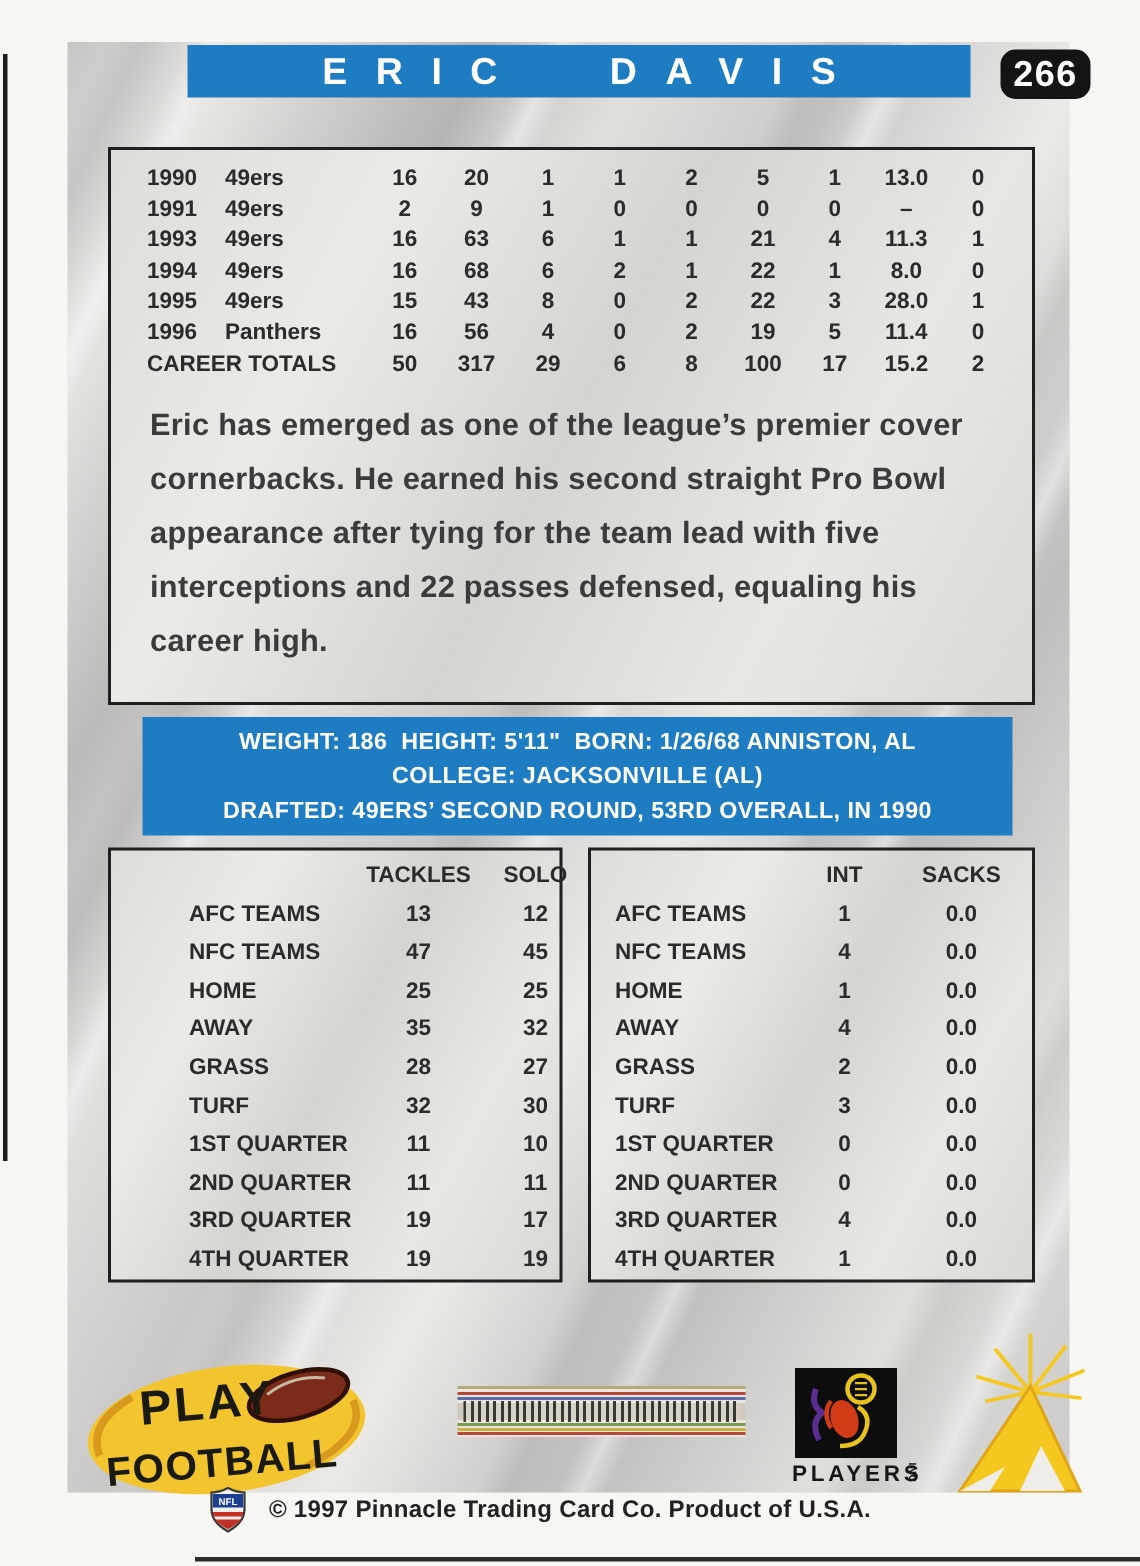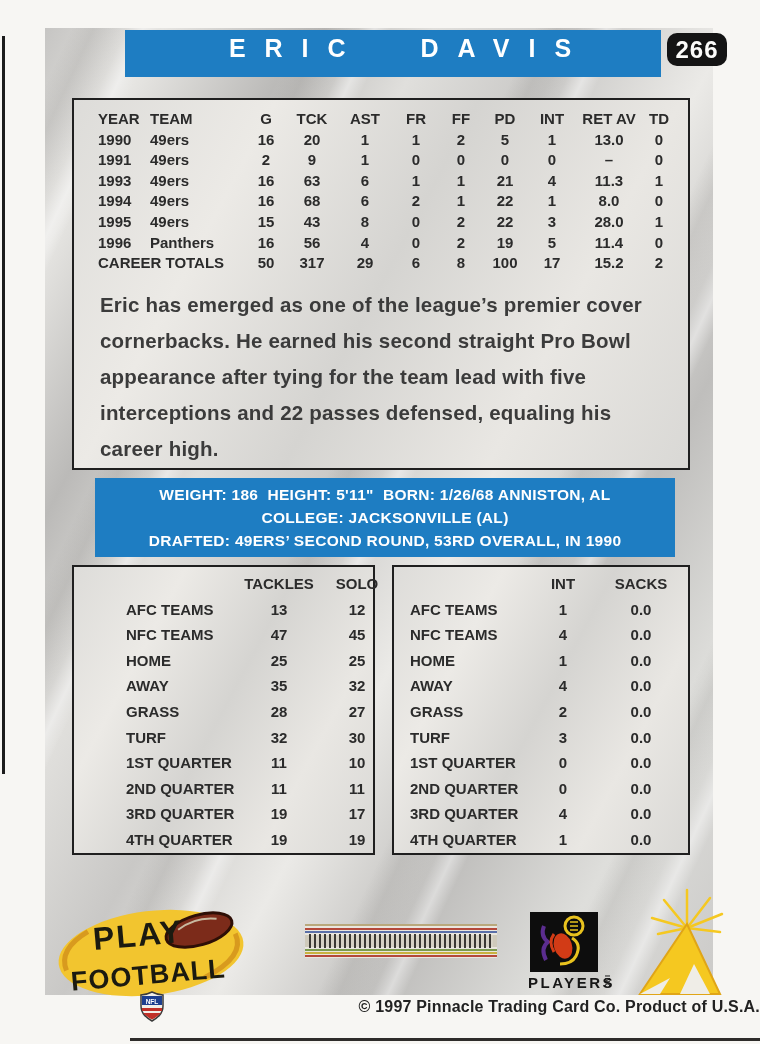--- a/index.html
+++ b/index.html
@@ -22,24 +22,24 @@
   .card::before{
     content:"";position:absolute;inset:0;z-index:0;pointer-events:none;
     background:repeating-linear-gradient(295deg,
       rgba(255,255,255,0) 0 70px, rgba(255,255,255,.45) 85px, rgba(255,255,255,0) 100px,
       rgba(110,108,105,.14) 130px, rgba(255,255,255,0) 150px 210px);
   }
   .card > *{position:absolute;z-index:1;}
 
   
   .name-banner{
-    left:80px;top:2px;width:522px;height:47px;
+    left:80px;top:2px;width:522px;height:35px;
     color:#fff;font-weight:bold;font-size:25px;line-height:36px;
     text-align:center;letter-spacing:19px;word-spacing:30px;
-    text-indent:19px;white-space:nowrap;padding-left:14px;
+    text-indent:19px;white-space:nowrap;
   }
   .number-box{
     left:622px;top:5px;width:60px;height:33px;background:#141414;
     color:#fcfcfa;font-weight:bold;font-size:24px;line-height:33px;text-align:center;letter-spacing:1px;border-radius:10px;
   }
 
   
   .panel{
     border:2px solid #1f1f1f;box-sizing:border-box;
     background:linear-gradient(118deg,#dddcd9 0%,#eceae6 25%,#d5d4d1 50%,#e9e7e3 75%,#d9d8d5 100%);
@@ -106,51 +106,38 @@
     font-size:15px;font-weight:bold;color:#171717;letter-spacing:2.5px;text-align:center;
   }
   .players-inc{
     position:absolute;left:76px;top:63px;
     font-size:7px;font-weight:bold;color:#171717;letter-spacing:.5px;
     writing-mode:vertical-rl;
   }
   .pinnacle-logo{left:585px;top:860px;width:112px;height:112px;}
 
   .copyright{
-    position:absolute;left:0;top:998px;width:760px;text-align:right;
+    position:absolute;left:0;top:998px;width:760px;text-align:center;
     font-size:16px;font-weight:bold;color:#222;letter-spacing:.2px;
   }
 </style>
 </head>
 <body>
 
 <div class="scan-edge-left"></div>
 <div class="scan-edge-bottom"></div>
 
 <div class="card">
 
   <div class="name-banner" style="background:#1e7dc2;">ERIC DAVIS</div>
   <div class="number-box">266</div>
 
   <div class="panel stats-panel">
     <table class="career-table">
       <tbody>
-          <tr>
-        <th class="c-year">YEAR</th>
-        <th class="c-team">TEAM</th>
-        <th class="c-num c-g">G</th>
-        <th class="c-num c-tck">TCK</th>
-        <th class="c-num c-ast">AST</th>
-        <th class="c-num c-fr">FR</th>
-        <th class="c-num c-ff">FF</th>
-        <th class="c-num c-pd">PD</th>
-        <th class="c-num c-int">INT</th>
-        <th class="c-num c-retav">RET AV</th>
-        <th class="c-num c-td">TD</th>
-      </tr>
       <tr>
         <td class="c-year">1990</td>
         <td class="c-team">49ers</td>
         <td class="c-num">16</td>
         <td class="c-num">20</td>
         <td class="c-num">1</td>
         <td class="c-num">1</td>
         <td class="c-num">2</td>
         <td class="c-num">5</td>
         <td class="c-num">1</td>

